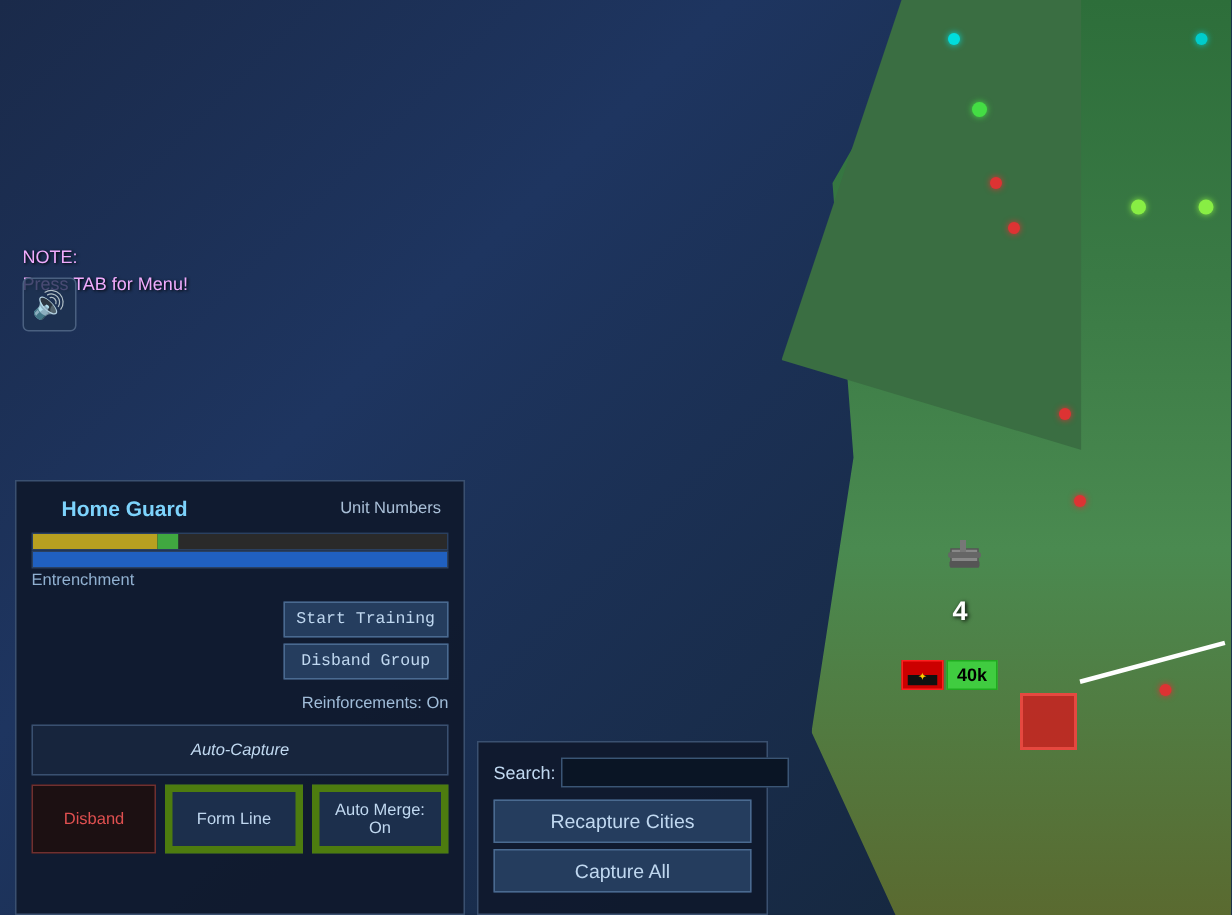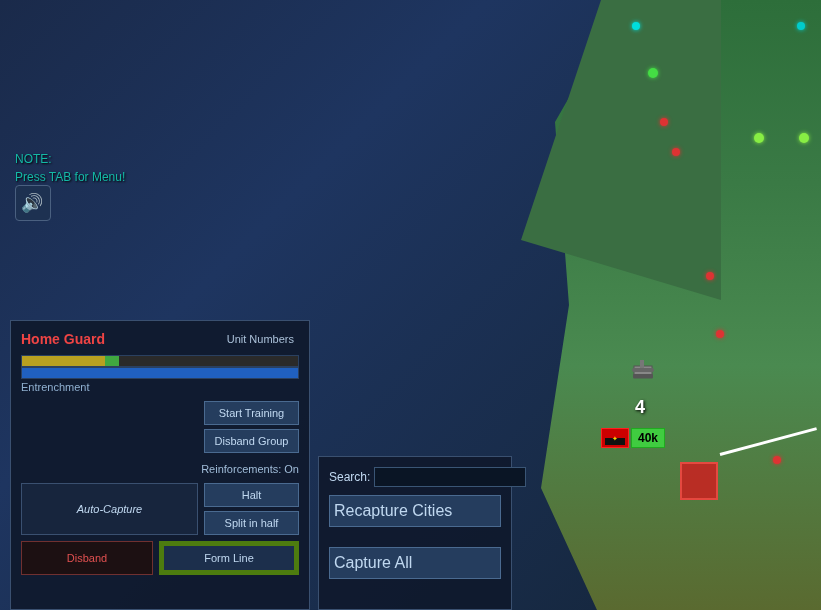--- a/index.html
+++ b/index.html
@@ -51,23 +51,23 @@
 
     
     .map-dot {
       position: absolute;
       border-radius: 50%;
     }
 
     
     .note-text {
       position: absolute;
-      top: 150px;
+      top: 162px;
       left: 15px;
-      color: #14b8a6;
+      color: #f0abfc;
       font-size: 12px;
       line-height: 1.5;
       text-shadow: 1px 1px 2px #000;
     }
 
     
     .sound-icon-wrap {
       position: absolute;
       top: 185px;
       left: 15px;
@@ -95,23 +95,24 @@
     }
 
     .panel-header {
       display: flex;
       justify-content: space-between;
       align-items: center;
       margin-bottom: 8px;
     }
 
     .panel-title {
-      color: #ef4444;
+      color: #7dd3fc;
       font-size: 14px;
       font-weight: bold;
+      margin-left: 20px;
     }
 
     .unit-numbers-btn {
       color: #aac0d8;
       font-size: 11px;
       cursor: pointer;
       background: none;
       border: none;
       padding: 2px 5px;
     }
@@ -189,20 +190,21 @@
 
     .action-btn {
       background: rgba(40, 65, 100, 0.9);
       border: 1px solid #4a6a90;
       color: #c0d8f0;
       font-size: 11px;
       padding: 5px 8px;
       cursor: pointer;
       text-align: center;
       width: 100%;
+      font-family: Liberation Mono, monospace;
     }
 
     
     .reinforcements-label {
       color: #a0bcd8;
       font-size: 11px;
       text-align: right;
       margin-top: 10px;
       margin-bottom: 8px;
     }
@@ -264,30 +266,30 @@
       padding: 2px 4px;
       height: 20px;
     }
 
     .search-btn {
       display: block;
       width: 100%;
       background: rgba(40, 65, 100, 0.9);
       border: 1px solid #4a6a90;
       color: #c0d8f0;
-      font-size: 16px;
+      font-size: 13px;
       padding: 6px 4px;
       cursor: pointer;
-      text-align: left;
-      margin-bottom: 20px;
+      text-align: center;
+      margin-bottom: 4px;
     }
 
     .unit-40k {
       position: absolute;
-      top: 428px;
+      top: 440px;
       left: 601px;
       display: flex;
       align-items: center;
       gap: 2px;
     }
 
     .flag-box {
       width: 28px;
       height: 20px;
       background: #cc0000;
@@ -427,29 +429,26 @@
       <button class="action-btn">Disband Group</button>
     </div>
   </div>
 
   <div class="reinforcements-label">Reinforcements: On</div>
 
   <div style="display:flex;gap:6px;margin-bottom:6px;">
     <div style="flex:1;background:rgba(25,40,65,0.8);border:1px solid #3a5070;display:flex;align-items:center;justify-content:center;">
       <button style="background:none;border:none;color:#c0d8f0;font-size:11px;cursor:pointer;padding:10px 4px;font-style:italic;">Auto-Capture</button>
     </div>
-    <div style="display:flex;flex-direction:column;gap:4px;min-width:95px;">
-      <button class="action-btn">Halt</button>
-      <button class="action-btn">Split in half</button>
-    </div>
   </div>
 
   <div class="bottom-btns">
     <button class="bottom-btn disband-btn">Disband</button>
     <button class="bottom-btn">Form Line</button>
+    <button class="bottom-btn">Auto Merge: On</button>
   </div>
 </div>
 
 <div class="search-panel">
   <div class="search-row">
     <span class="search-label">Search:</span>
     <input class="search-input" type="text" placeholder="" style="">
   </div>
   <button class="search-btn">Recapture Cities</button>
   <button class="search-btn">Capture All</button>

